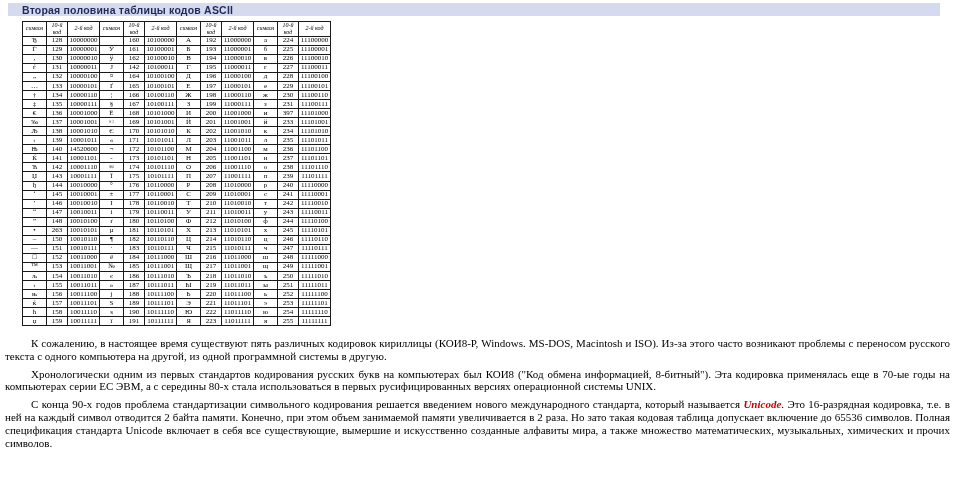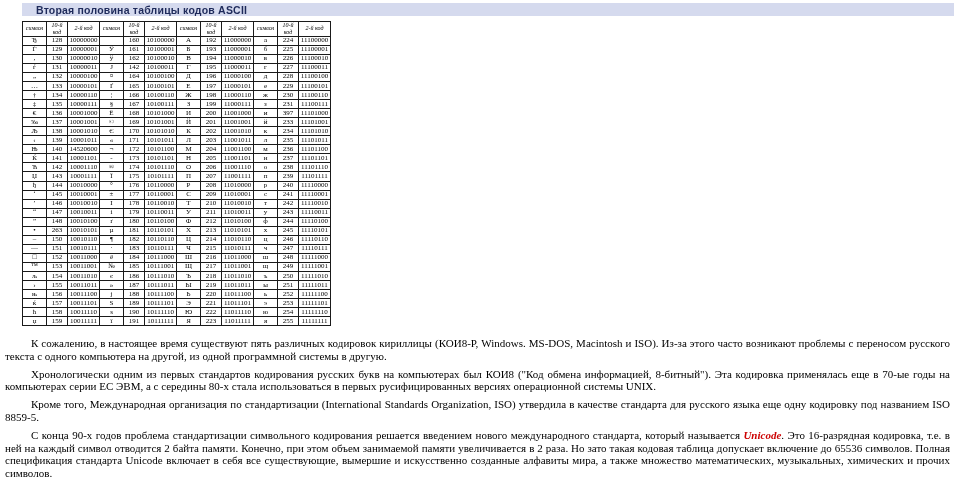--- a/index.html
+++ b/index.html
@@ -6,21 +6,21 @@
   body {
     width: 960px; height: 499px;
     background: #ffffff;
     overflow: hidden;
     font-family: "Liberation Serif", "DejaVu Serif", serif;
   }
   .page { position: relative; width: 960px; height: 499px; }
 
   
   .title-bar {
-    position: absolute; top: 3px; left: 22px; width: 932px; height: 13px;
+    position: absolute; top: 3px; left: 8px; width: 932px; height: 13px;
     background: #d5daee;
     display: flex; align-items: center;
   }
   .title-bar span {
     font-family: "Liberation Sans", "DejaVu Sans", sans-serif;
     font-weight: bold;
     font-size: 10.5px;
     color: #1e2a5a;
     padding-left: 14px;
     letter-spacing: 0.2px;
@@ -562,17 +562,16 @@
           <td class="sym">я</td>
           <td class="dec">255</td>
           <td class="bin">11111111</td>
         </tr>
       </tbody>
   </table>
 
   <div class="article" id="article">
       <p><span>К сожалению, в настоящее время существуют пять различных кодировок кириллицы (КОИ8-Р, Windows. MS-DOS, Macintosh и ISO). Из-за этого часто возникают проблемы с переносом русского текста с одного компьютера на другой, из одной программной системы в другую.</span></p>
       <p><span>Хронологически одним из первых стандартов кодирования русских букв на компьютерах был КОИ8 ("Код обмена информацией, 8-битный"). Эта кодировка применялась еще в 70-ые годы на компьютерах серии ЕС ЭВМ, а с середины 80-х стала использоваться в первых русифицированных версиях операционной системы UNIX.</span></p>
-      <p><span>Кроме того, Международная организация по стандартизации (International Standards Organization, ISO) утвердила в качестве стандарта для русского языка еще одну кодировку под названием ISO 8859-5.</span></p>
       <p><span>С конца 90-х годов проблема стандартизации символьного кодирования решается введением нового международного стандарта, который называется </span><span class="accent">Unicode</span><span>. Это 16-разрядная кодировка, т.е. в ней на каждый символ отводится 2 байта памяти. Конечно, при этом объем занимаемой памяти увеличивается в 2 раза. Но зато такая кодовая таблица допускает включение до 65536 символов. Полная спецификация стандарта Unicode включает в себя все существующие, вымершие и искусственно созданные алфавиты мира, а также множество математических, музыкальных, химических и прочих символов.</span></p>
     </div>
 
 </div>
 
 </body></html>

